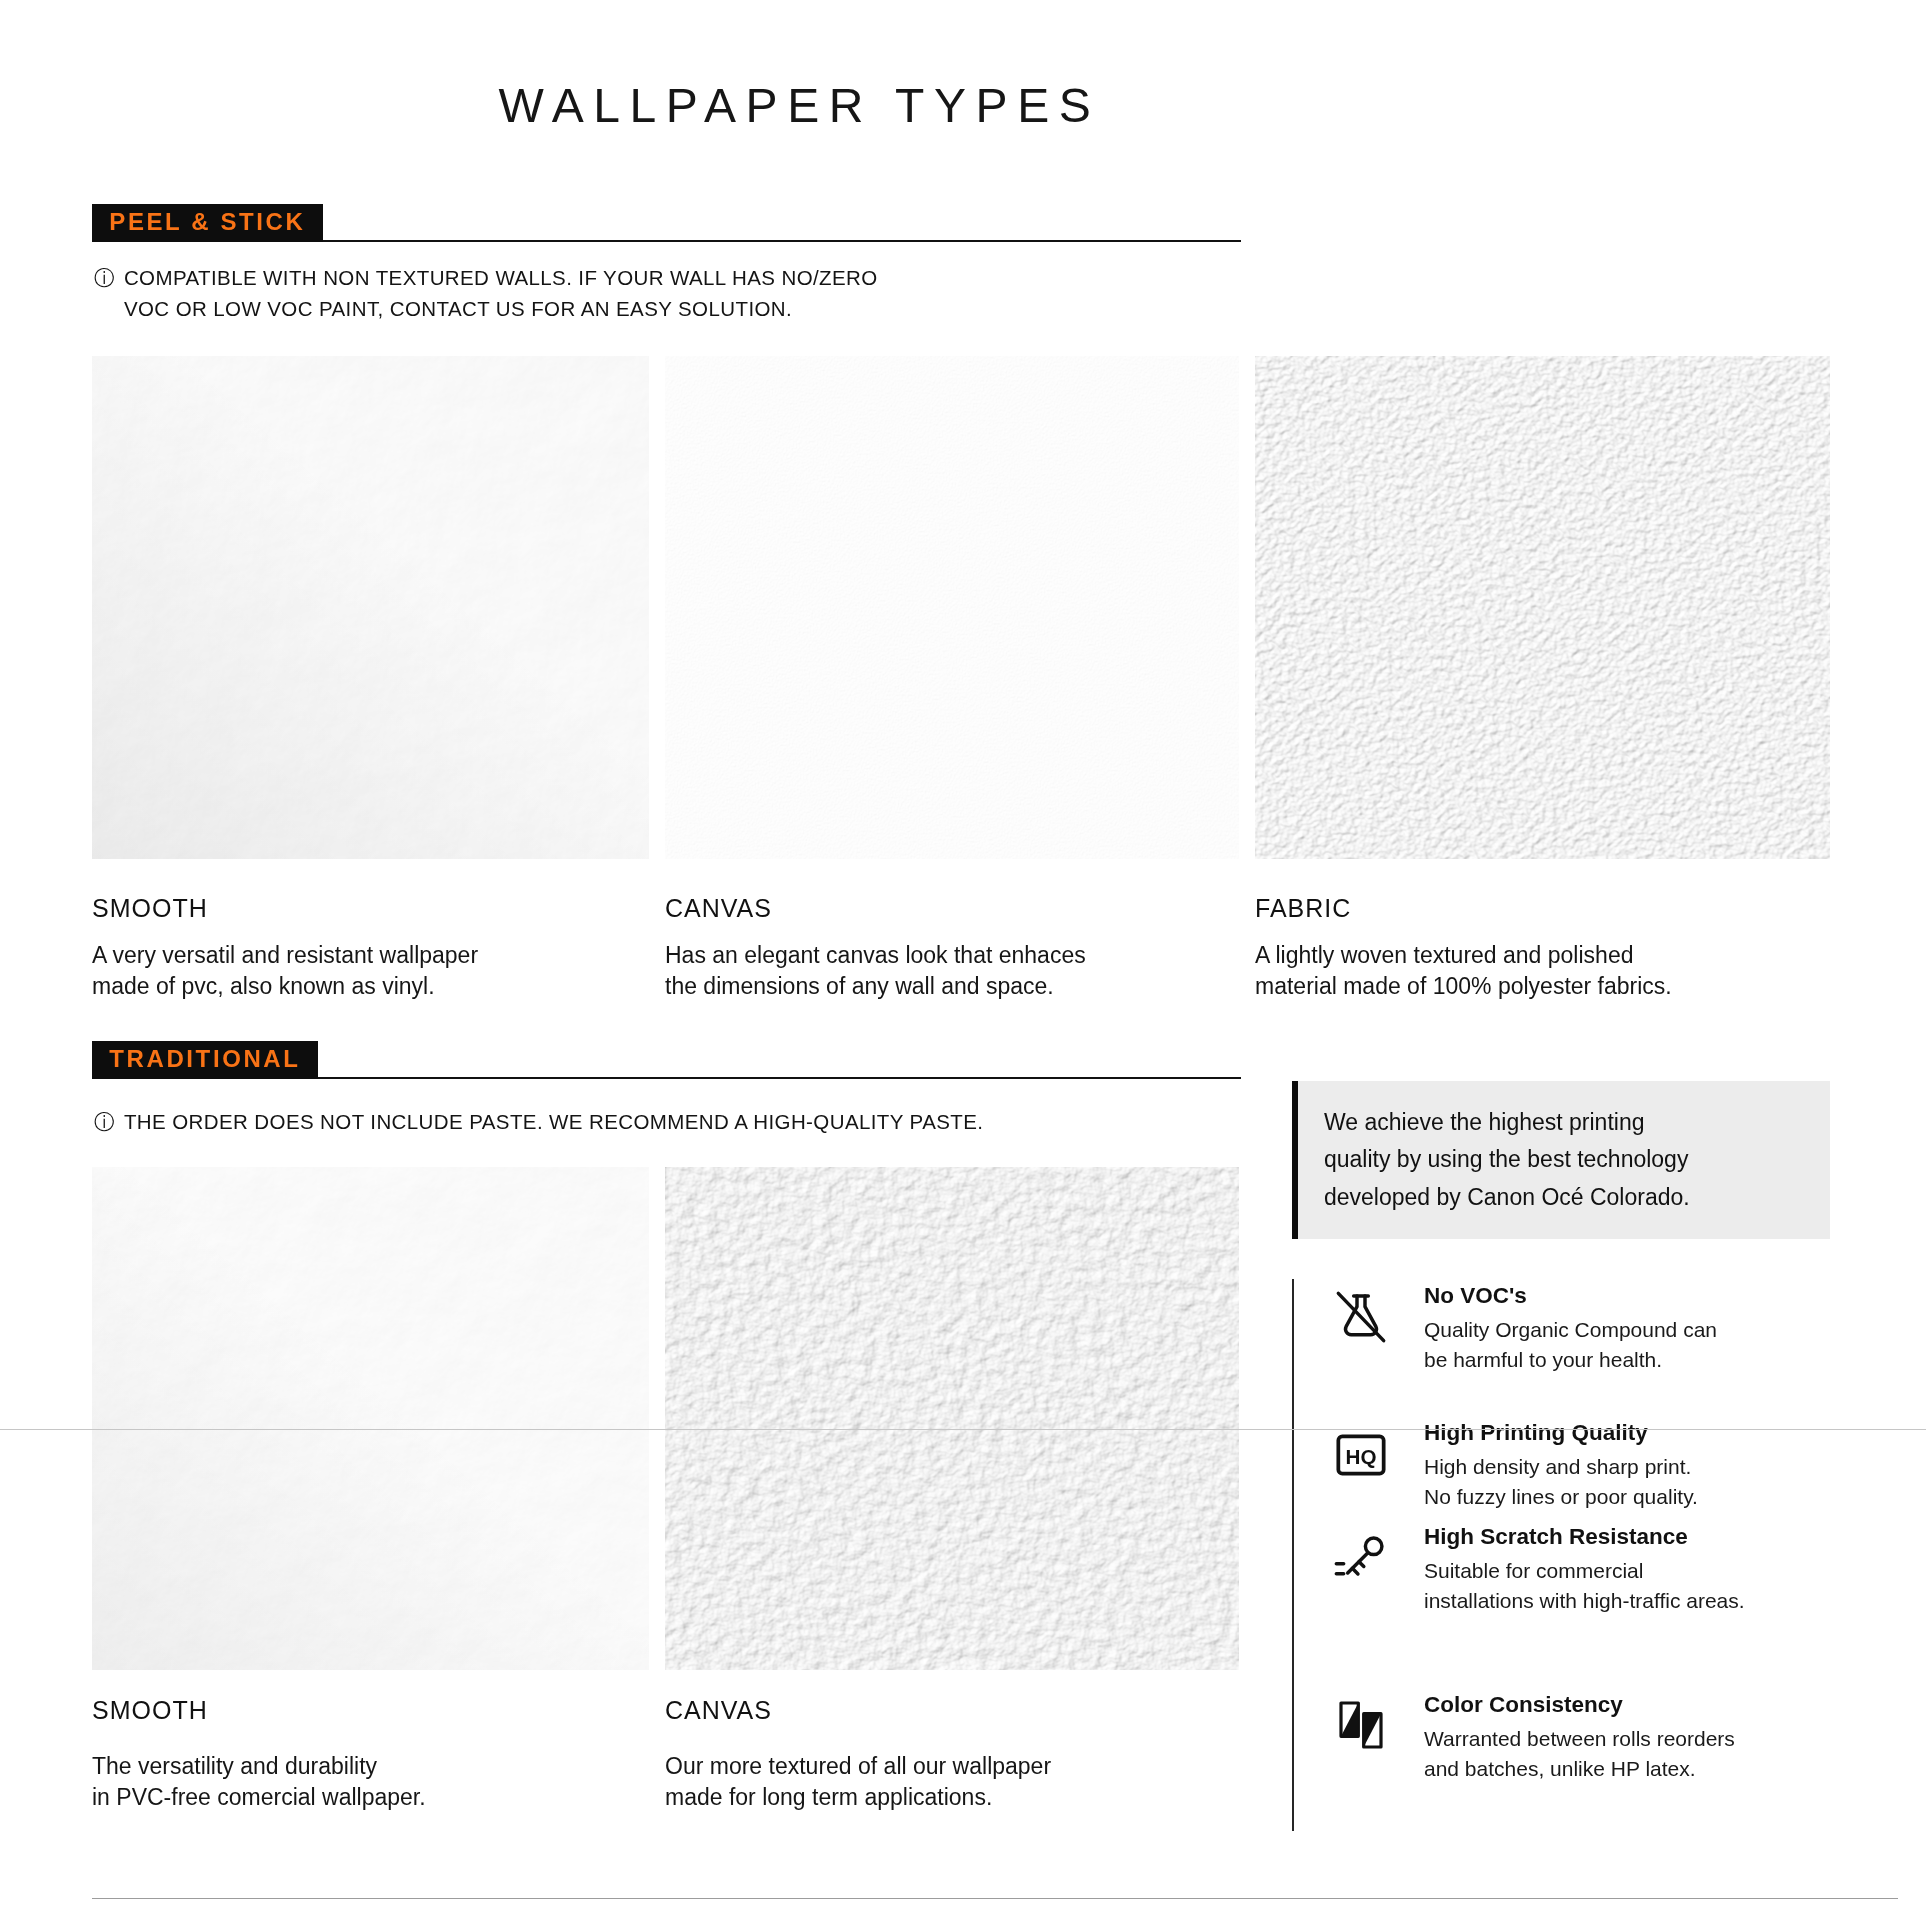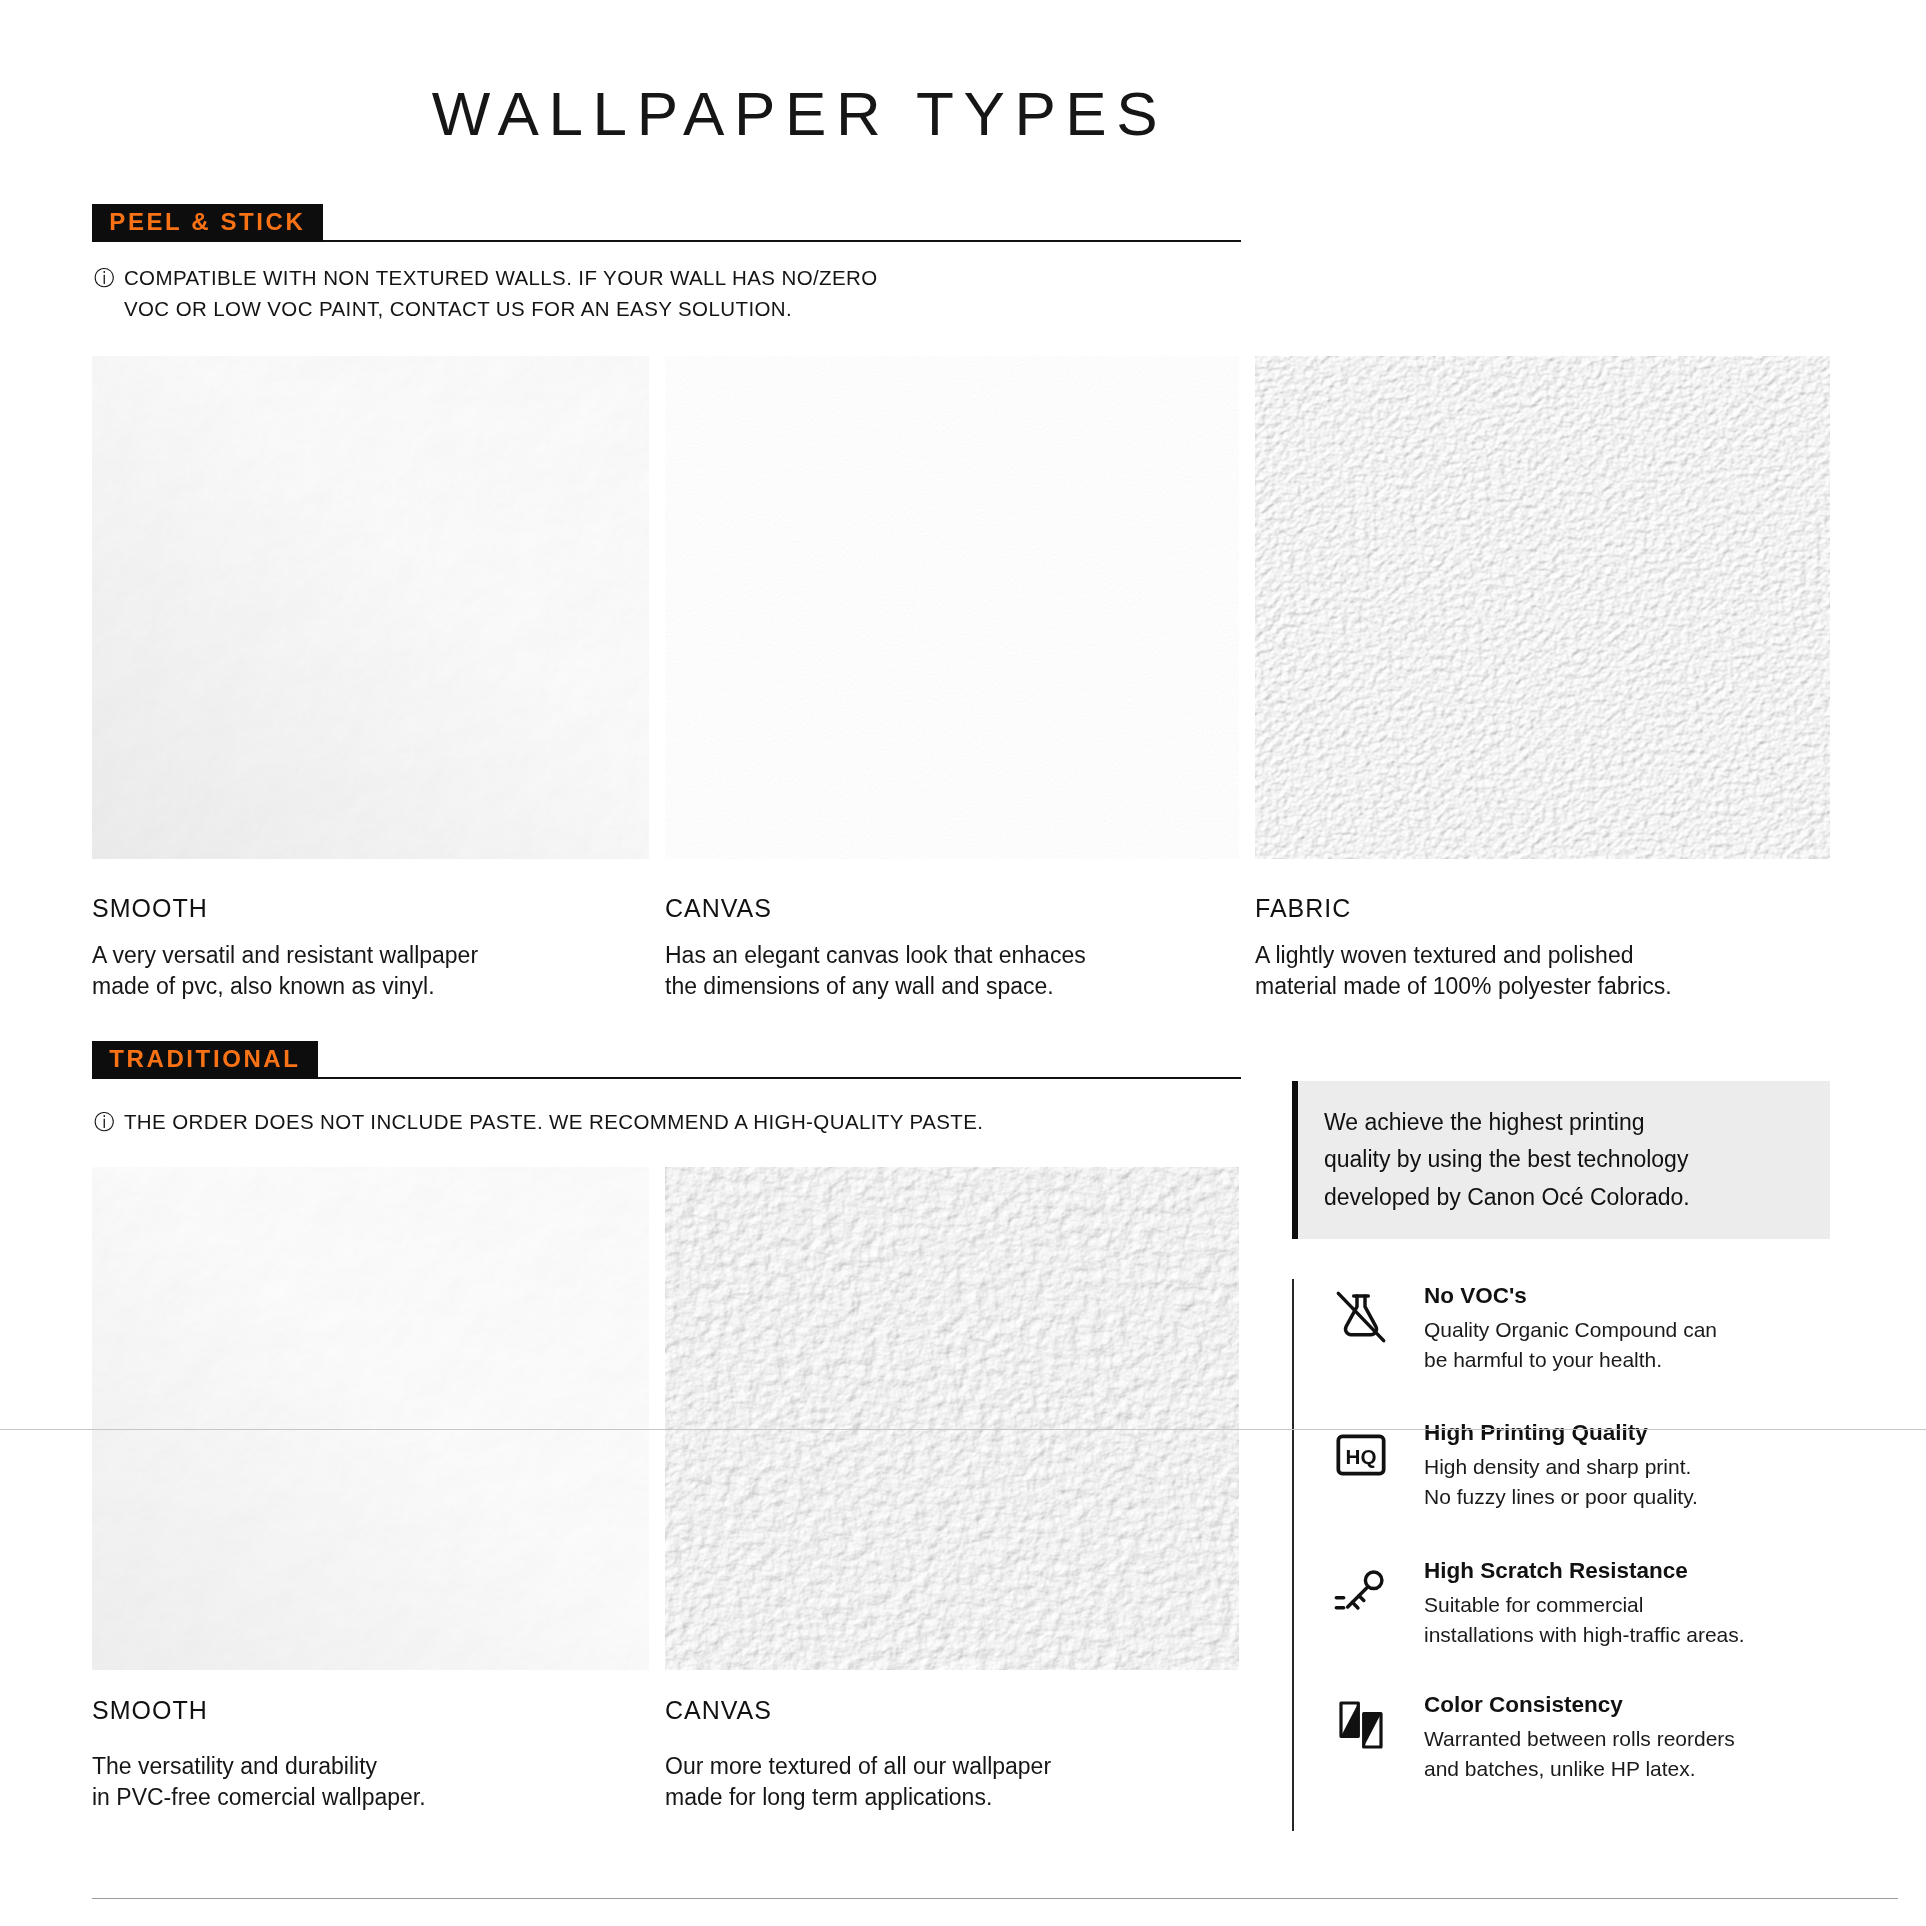--- a/index.html
+++ b/index.html
@@ -2,21 +2,21 @@
 <html style="font-size:10.3px"><head>
 <meta charset="utf-8">
 <title>Wallpaper Types</title>
 <style>
   *{margin:0;padding:0;box-sizing:border-box}
   html,body{background:#ffffff}
   .page{position:relative;width:1926px;height:1926px;background:#ffffff;
         font-family:"Liberation Sans",sans-serif;color:#111;overflow:hidden}
 
   .title{position:absolute;top:78px;left:0;width:1599px;text-align:center;
-         font-size:62px;font-weight:500;letter-spacing:9.6px;color:#161616}
+         font-size:48px;font-weight:500;letter-spacing:9.6px;color:#161616}
 
   .section-header{position:absolute;left:92px;display:flex;align-items:flex-end}
   .sh1{top:204px;width:1149px}
   .sh2{top:1041px;width:1149px}
   .section-label{background:#0d0d0d;color:#f97316;font-size:24px;font-weight:700;
                  letter-spacing:2.6px;padding:6.4px 17.3px 7.7px;line-height:1;white-space:nowrap}
   .rule{flex:1;height:1.9px;background:#111}
 
   .note{position:absolute;left:94px;display:flex;gap:9px;font-size:20.5px;
         letter-spacing:0.4px;line-height:1.5;color:#141414}
@@ -37,21 +37,21 @@
   .r2 .swatch-name{margin-top:26px}
   .r2 .swatch-desc{margin-top:26px}
 
   .quote-box{position:absolute;left:1292px;top:1081px;width:538px;background:#ececec;
              border-left:6.4px solid #0d0d0d;padding:23px 26px;font-size:23px;line-height:1.62;
              color:#111;white-space:pre-line}
 
   .vline{position:absolute;left:1292px;top:1279px;width:1.9px;height:552px;background:#262626}
 
   .feature{position:absolute;left:1329px;display:flex;gap:28px;align-items:flex-start}
-  .f1{top:1283px}.f2{top:1420px}.f3{top:1558px}.f4{top:1692px}
+  .f1{top:1283px}.f2{top:1420px}.f3{top:1524px}.f4{top:1692px}
   .ficon{width:67px;height:67px;flex:0 0 auto;display:flex;align-items:flex-start;
          justify-content:flex-start;margin-top:2.6px}
   .ficon svg{width:64px;height:64px}
   .ftitle{font-size:22.5px;font-weight:700;margin-bottom:5.8px;color:#111}
   .fdesc{font-size:21px;line-height:1.42;color:#1a1a1a;white-space:pre-line}
 
   .scan-line{position:absolute;left:0;top:1429px;width:1926px;height:1.3px;background:#c6c6c6}
   .bottom-rule{position:absolute;left:92px;top:1898px;width:1806px;height:1.3px;background:#9c9c9c}
 </style>
 </head>

